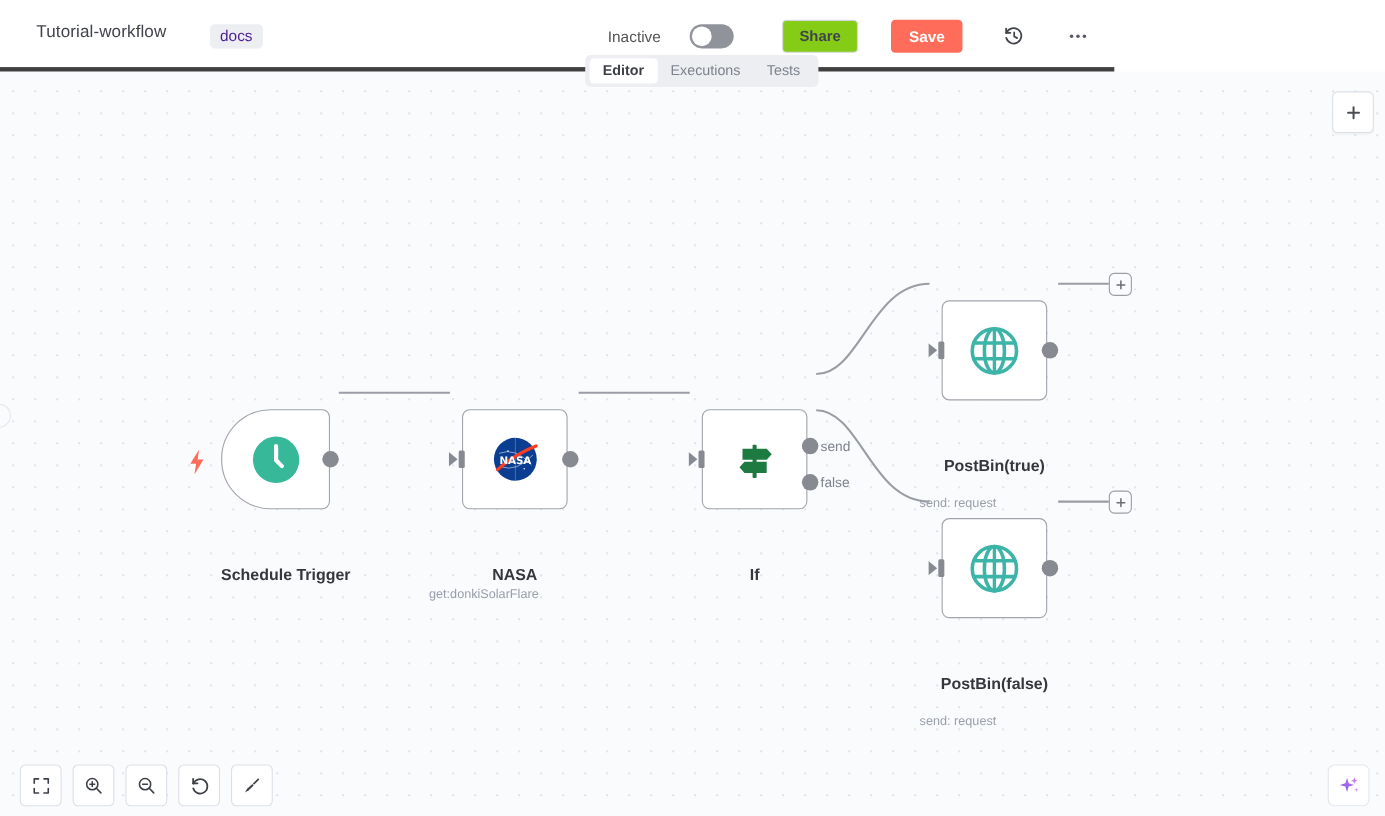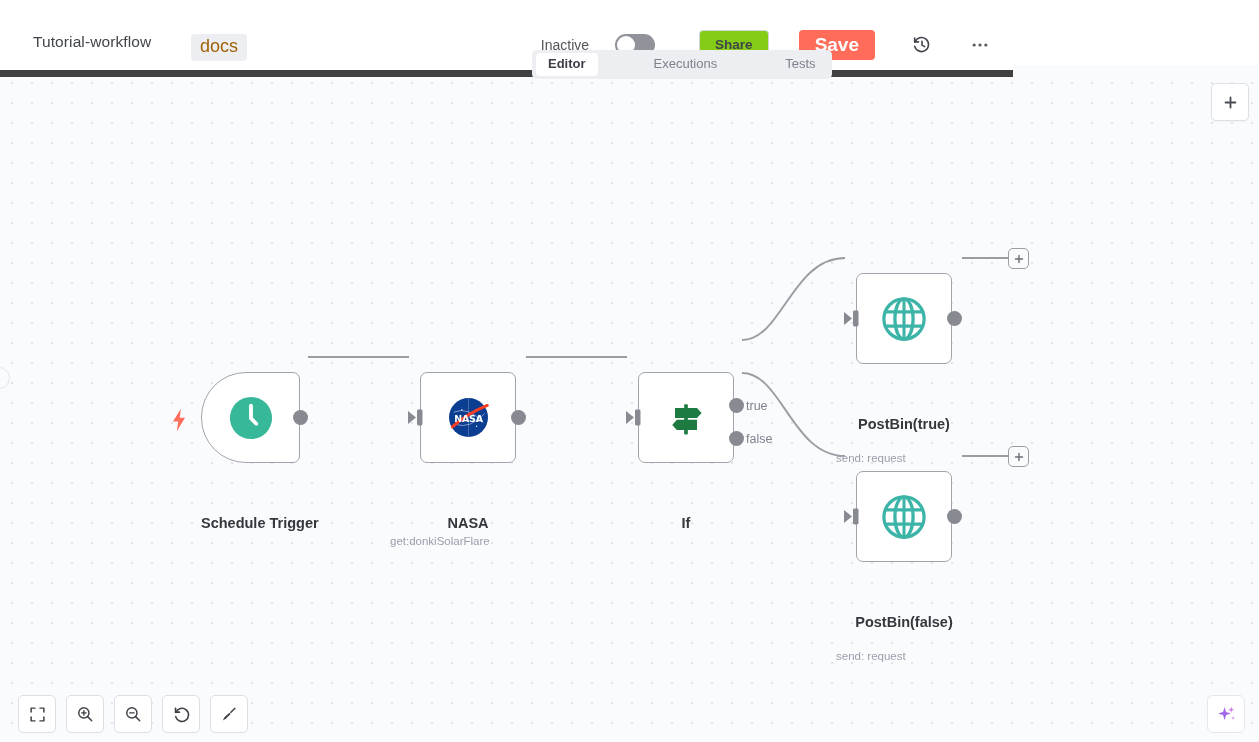--- a/index.html
+++ b/index.html
@@ -8,45 +8,45 @@
     width: 1259px;
     height: 742px;
     overflow: hidden;
     font-family: "Liberation Sans", sans-serif;
     background: #ffffff;
   }
 
   
   .header {
     position: absolute;
-    top: 12px; left: 0;
+    top: 0; left: 0;
     width: 1013px;
     height: 65px;
     background: #ffffff;
-    border-bottom: 7px solid #404040;
+    border-bottom: 4px solid #404040;
     display: flex;
     align-items: center;
     z-index: 40;
   }
   .wf-title {
     position: absolute;
     left: 33px;
     top: 21px;
     font-size: 15.5px;
     font-weight: 400;
     color: #41444b;
     letter-spacing: .1px;
   }
   .docs-tag {
     position: absolute;
     left: 191px;
     top: 22px;
     background: #eceef1;
-    color: #a16207;
-    font-size: 18px;
+    color: #4c1d95;
+    font-size: 14px;
     padding: 3px 9px 4px;
     border-radius: 4px;
     line-height: 1.1;
   }
 
   .header-right {
     position: absolute;
     right: 20px;
     top: 0;
     height: 65px;
@@ -88,21 +88,21 @@
     cursor: pointer;
     margin-right: 14px;
   }
   .btn-save {
     height: 30px;
     padding: 0 16px;
     border: none;
     border-radius: 4px;
     background: #ff6d5a;
     color: #fff;
-    font-size: 19px;
+    font-size: 14px;
     font-family: inherit;
     font-weight: 600;
     cursor: pointer;
     margin-right: 18px;
   }
   .icon-btn-plain {
     width: 26px; height: 26px;
     display: flex; align-items: center; justify-content: center;
     cursor: pointer;
     background: none; border: none;
@@ -114,21 +114,20 @@
     position: absolute;
     top: 50px;
     left: 532px;
     height: 29px;
     background: #eceef1;
     border-radius: 5px;
     display: flex;
     align-items: center;
     padding: 3px 4px;
     z-index: 45;
-    gap: 44px;
   }
   .tab {
     font-size: 13px;
     color: #7d828c;
     padding: 4px 12px;
     border-radius: 4px;
     cursor: pointer;
     line-height: 1.1;
   }
   .tab.active {
@@ -419,21 +418,21 @@
       <path d="M36 26 H14 L9 31.5 L14 37 H36 Z" fill="#1d7a41"></path>
     </svg>
   </div>
   <div class="port-arrow" style="left:626px; top:344px;">
     <svg width="18" height="17" viewBox="0 0 18 17">
       <path d="M0 2 L8 8.5 L0 15 Z" fill="#878a91"></path>
       <rect x="9" y="0.5" width="5.5" height="16" rx="1.4" fill="#878a91"></rect>
     </svg>
   </div>
   <div class="port-dot" style="left:729px; top:333px;"></div>
-  <div class="out-label" style="left:746px; top:334px;">true</div>
+  <div class="out-label" style="left:746px; top:334px;">send</div>
   <div class="port-dot" style="left:729px; top:366px;"></div>
   <div class="out-label" style="left:746px; top:367px;text-align:right;">false</div>
   <div class="node-label" style="left:638px; top:414px; width:96px;">If</div>
 
   <div class="node" style="left:856px; top:208px; width:96px; height:91px;">
     <svg width="46" height="46" viewBox="0 0 48 48">
       <circle cx="24" cy="24" r="21" fill="none" stroke="#3cb4a8" stroke-width="3.4"></circle>
       <ellipse cx="24" cy="24" rx="9.5" ry="21" fill="none" stroke="#3cb4a8" stroke-width="3.4"></ellipse>
       <path d="M3.3 16.5 H44.7" stroke="#3cb4a8" stroke-width="3.4"></path>
       <path d="M3.3 31.5 H44.7" stroke="#3cb4a8" stroke-width="3.4"></path>

